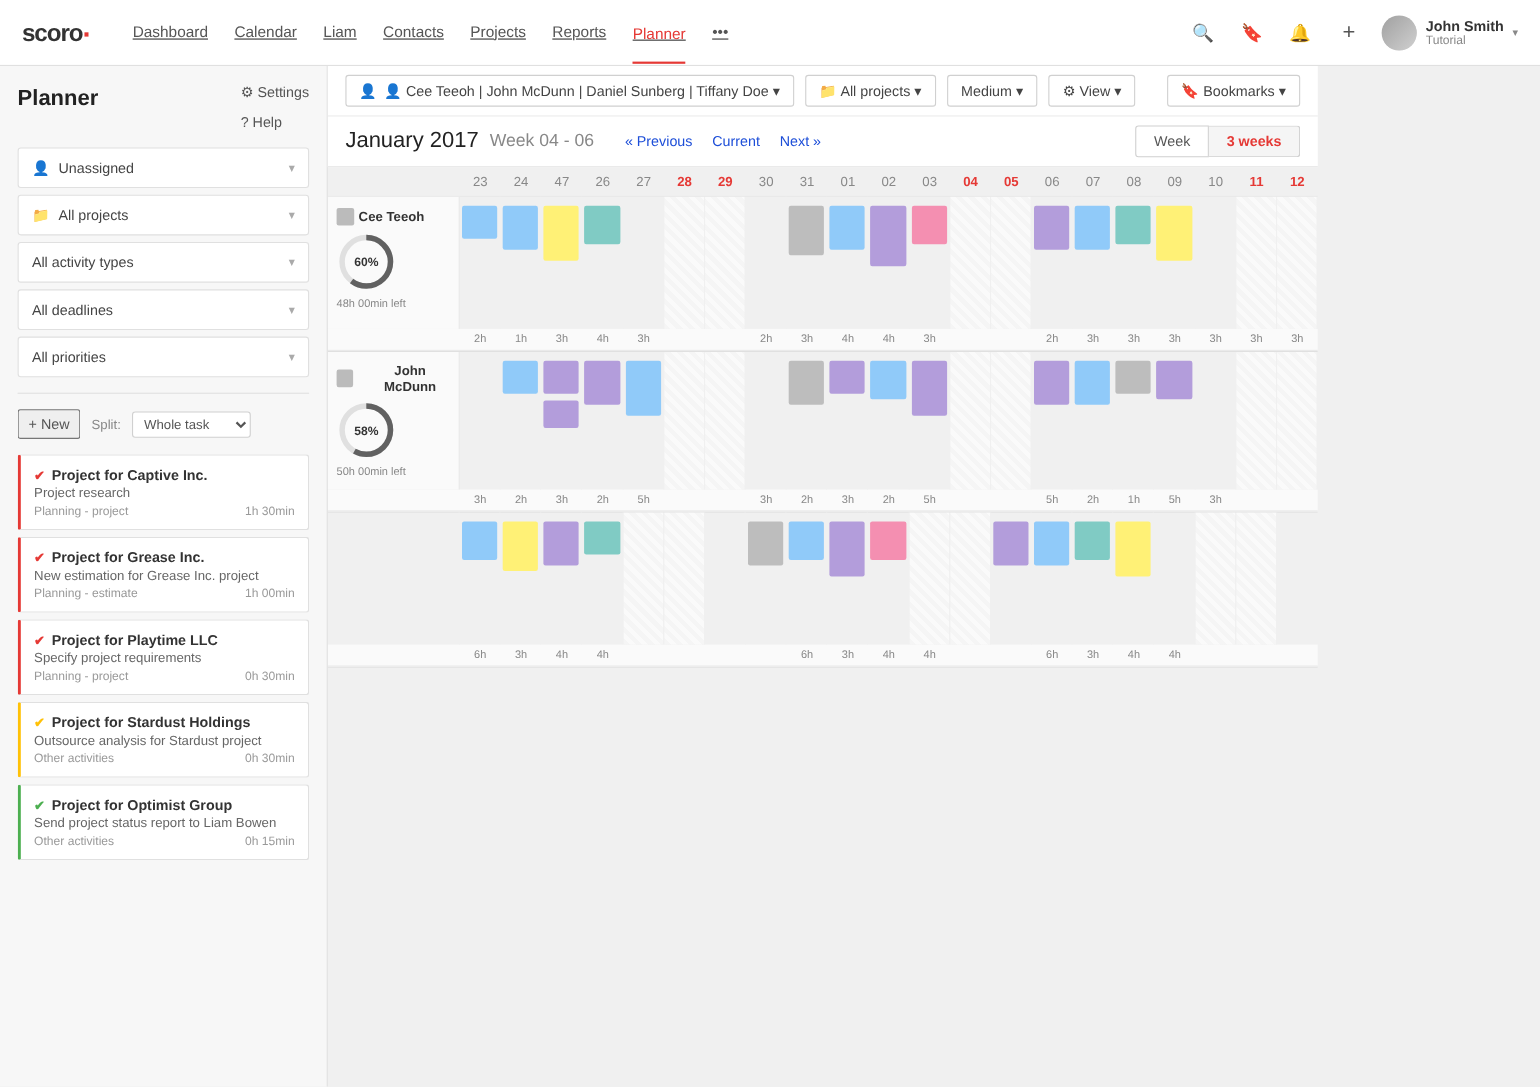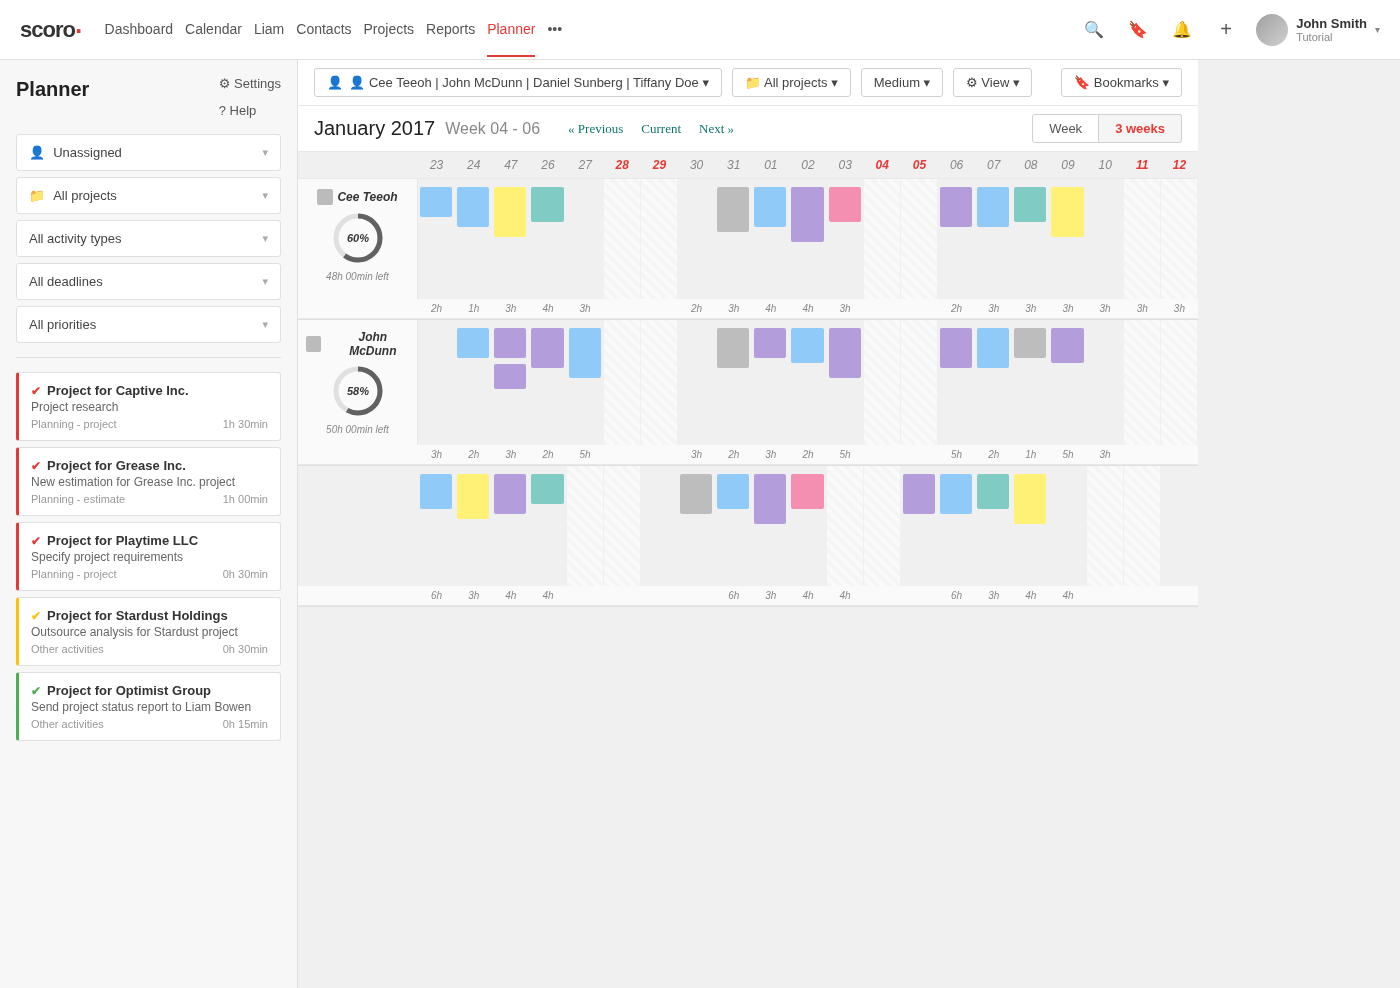--- a/index.html
+++ b/index.html
@@ -1,23 +1,23 @@
 <!DOCTYPE html>
 <html><head>
   <meta charset="utf-8">
   <style>
     * { box-sizing: border-box; margin: 0; padding: 0; }
     body { font-family: -apple-system, BlinkMacSystemFont, 'Segoe UI', Arial, sans-serif; background: #f0f0f0; font-size: 13px; color: #333; }
 
     
     .top-nav { background: #fff; height: 60px; display: flex; align-items: center; padding: 0 20px; border-bottom: 1px solid #e0e0e0; position: relative; }
-    .logo { display: flex; align-items: flex-end; margin-right: 22px; }
+    .logo { display: flex; align-items: flex-end; margin-right: 38px; }
     .logo-text { font-size: 22px; font-weight: 700; color: #333; letter-spacing: -1px; }
     .logo-dot { color: #e53935; font-size: 26px; line-height: 0; vertical-align: middle; }
-    .nav-links { display: flex; align-items: flex-start; gap: 12px; flex: 1; }
+    .nav-links { display: flex; align-items: center; gap: 24px; flex: 1; text-decoration: underline; }
     .nav-link { text-decoration: none; color: #555; font-size: 14px; padding-bottom: 2px; }
     .nav-link.active { color: #e53935; border-bottom: 2px solid #e53935; padding-bottom: 18px; margin-bottom: -20px; }
     .nav-right { display: flex; align-items: center; gap: 16px; }
     .nav-icon { width: 28px; height: 28px; display: flex; align-items: center; justify-content: center; cursor: pointer; color: #555; font-size: 16px; }
     .nav-user { display: flex; align-items: center; gap: 8px; cursor: pointer; }
     .avatar { width: 32px; height: 32px; border-radius: 50%; background: #ccc; overflow: hidden; display: flex; align-items: center; justify-content: center; }
     .avatar-img { width: 100%; height: 100%; background: linear-gradient(135deg, #a0a0a0, #d0d0d0); border-radius: 50%; }
     .user-info { display: flex; flex-direction: column; }
     .user-name { font-size: 13px; font-weight: 600; color: #333; }
     .user-role { font-size: 11px; color: #888; }
@@ -53,36 +53,36 @@
     .toolbar { padding: 8px 16px; border-bottom: 1px solid #e8e8e8; display: flex; align-items: center; gap: 10px; background: #fff; }
     .toolbar-btn { display: flex; align-items: center; gap: 6px; padding: 6px 12px; border: 1px solid #d0d0d0; border-radius: 3px; background: #fff; font-size: 13px; color: #444; cursor: pointer; white-space: nowrap; }
     .toolbar-spacer { flex: 1; }
     .bookmarks-btn { display: flex; align-items: center; gap: 5px; padding: 6px 12px; border: 1px solid #d0d0d0; border-radius: 3px; background: #fff; font-size: 13px; color: #444; cursor: pointer; }
 
     
     .nav-bar { padding: 8px 16px; display: flex; align-items: center; border-bottom: 1px solid #e8e8e8; background: #fff; }
     .period-title { font-size: 20px; font-weight: 400; color: #222; }
     .period-sub { font-size: 16px; font-weight: 400; color: #888; margin-left: 10px; }
     .nav-controls { display: flex; align-items: center; gap: 10px; margin-left: 24px; }
-    .nav-btn { font-size: 13px; color: #0f766e; cursor: pointer; padding: 2px 4px; font-family: Liberation Serif, serif; }
+    .nav-btn { font-size: 13px; color: #1d4ed8; cursor: pointer; padding: 2px 4px; }
     .view-toggle { display: flex; margin-left: auto; }
     .view-btn { padding: 6px 16px; border: 1px solid #d0d0d0; font-size: 13px; cursor: pointer; background: #fff; color: #555; }
     .view-btn:first-child { border-radius: 3px 0 0 3px; }
     .view-btn:last-child { border-radius: 0 3px 3px 0; border-left: none; }
     .view-btn.active { background: #f5f5f5; color: #e53935; font-weight: 600; border-color: #d0d0d0; }
 
     
-    .calendar-container { overflow-x: auto; overflow-y: auto; height: calc(100vh - 220px); font-style: italic; }
+    .calendar-container { overflow-x: auto; overflow-y: auto; height: calc(100vh - 220px); }
     .calendar-grid { min-width: 900px; }
     .date-header { display: grid; grid-template-columns: 120px repeat(21, 1fr); border-bottom: 1px solid #e8e8e8; padding: 6px 0; }
     .date-cell { text-align: center; font-size: 12px; color: #888; }
     .date-cell.weekend { color: #e53935; font-weight: 600; }
     .resource-section { border-bottom: 1px solid #e0e0e0; }
     .resource-row { display: grid; grid-template-columns: 120px repeat(21, 1fr); min-height: 120px; }
-    .resource-info { padding: 10px 8px; display: flex; flex-direction: column; align-items: center; gap: 6px; border-right: 1px solid #e8e8e8; background: #fafafa; }
+    .resource-info { padding: 10px 8px; display: flex; flex-direction: column; align-items: flex-start; gap: 6px; border-right: 1px solid #e8e8e8; background: #fafafa; }
     .resource-name { font-size: 12px; font-weight: 600; color: #333; text-align: center; }
     .time-left { font-size: 10px; color: #888; text-align: center; }
     .day-cell { border-right: 1px solid #f0f0f0; position: relative; min-height: 120px; }
     .day-cell.weekend-col { background: repeating-linear-gradient(45deg, #f5f5f5, #f5f5f5 4px, #fafafa 4px, #fafafa 8px); }
     .hours-row { display: grid; grid-template-columns: 120px repeat(21, 1fr); padding: 4px 0; background: #fafafa; border-bottom: 1px solid #e8e8e8; }
     .hours-cell { text-align: center; font-size: 10px; color: #888; }
 
     .planner-content { display: flex; flex-direction: column; height: calc(100vh - 60px); }
   </style>
 </head>
@@ -166,20 +166,27 @@
 
     <div class="filter-row">
       <span class="filter-label">
         <span>All priorities</span>
       </span>
       <span class="filter-arrow">▾</span>
     </div>
 
     <div class="sidebar-divider"></div>
 
+    <div class="new-bar">
+      <button class="new-btn">+ New</button>
+      <span class="split-label">Split:</span>
+      <select class="split-select">
+        <option>Whole task</option>
+      </select>
+    </div>
 
     
     <div class="task-item">
       <div class="task-title">
         <span class="task-check">✔</span>
         <span>Project for Captive Inc.</span>
       </div>
       <div class="task-desc">Project research</div>
       <div class="task-meta">
         <span>Planning - project</span>

